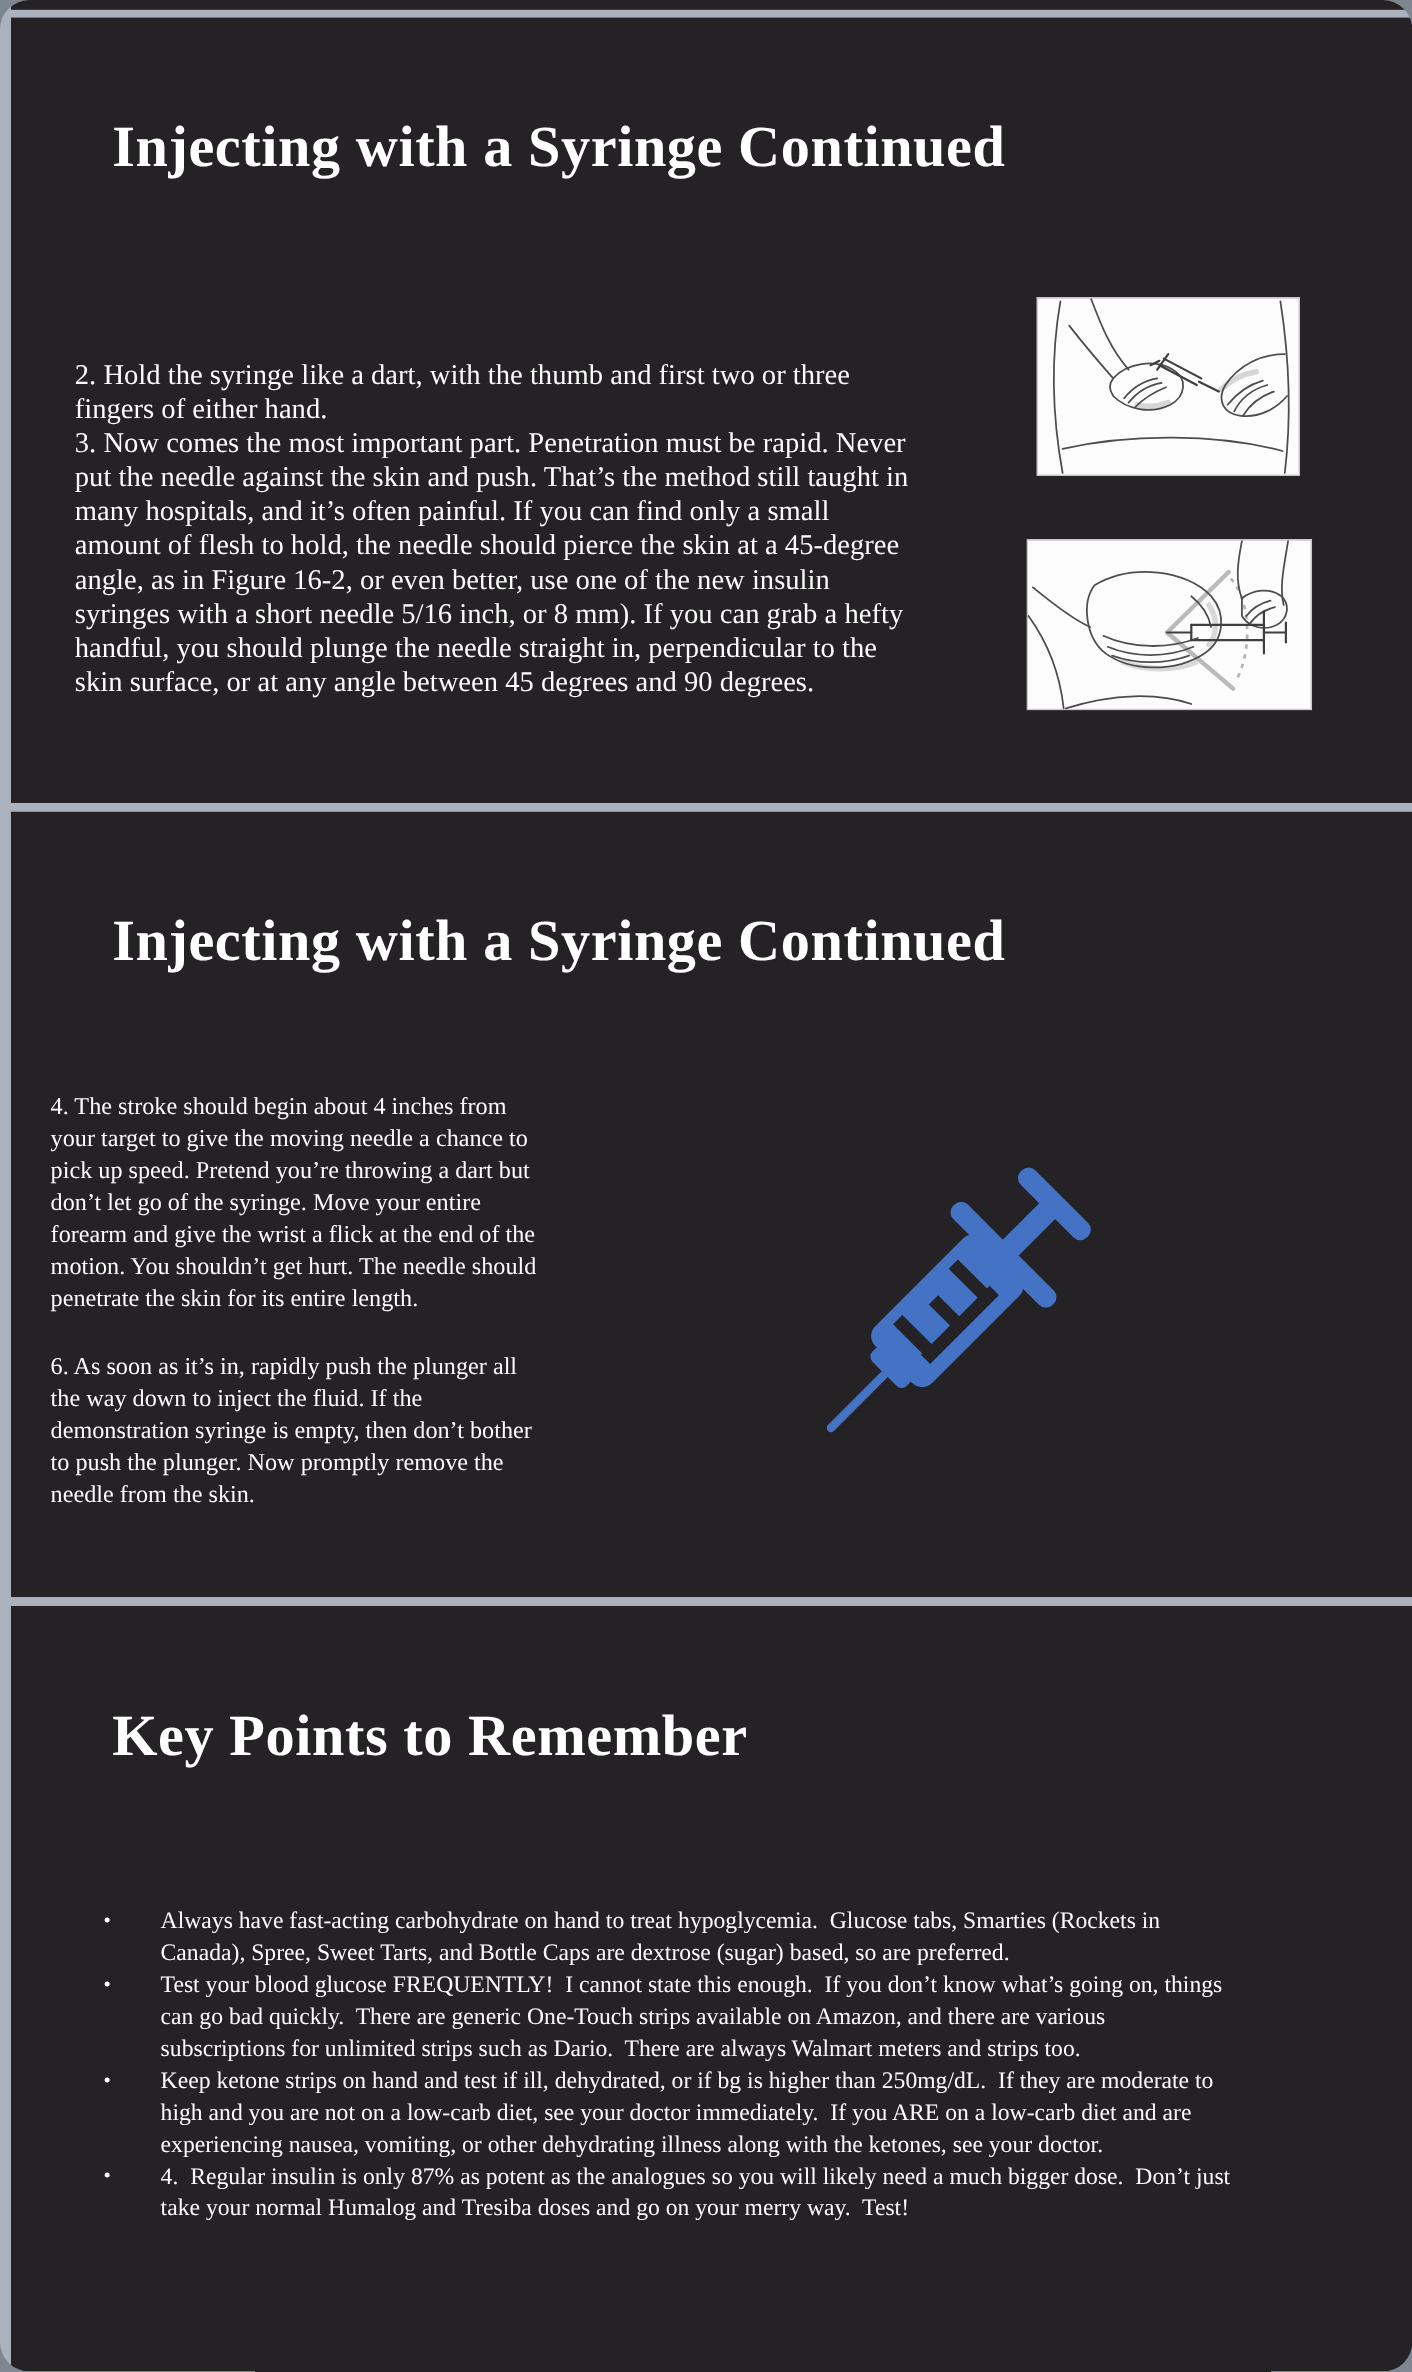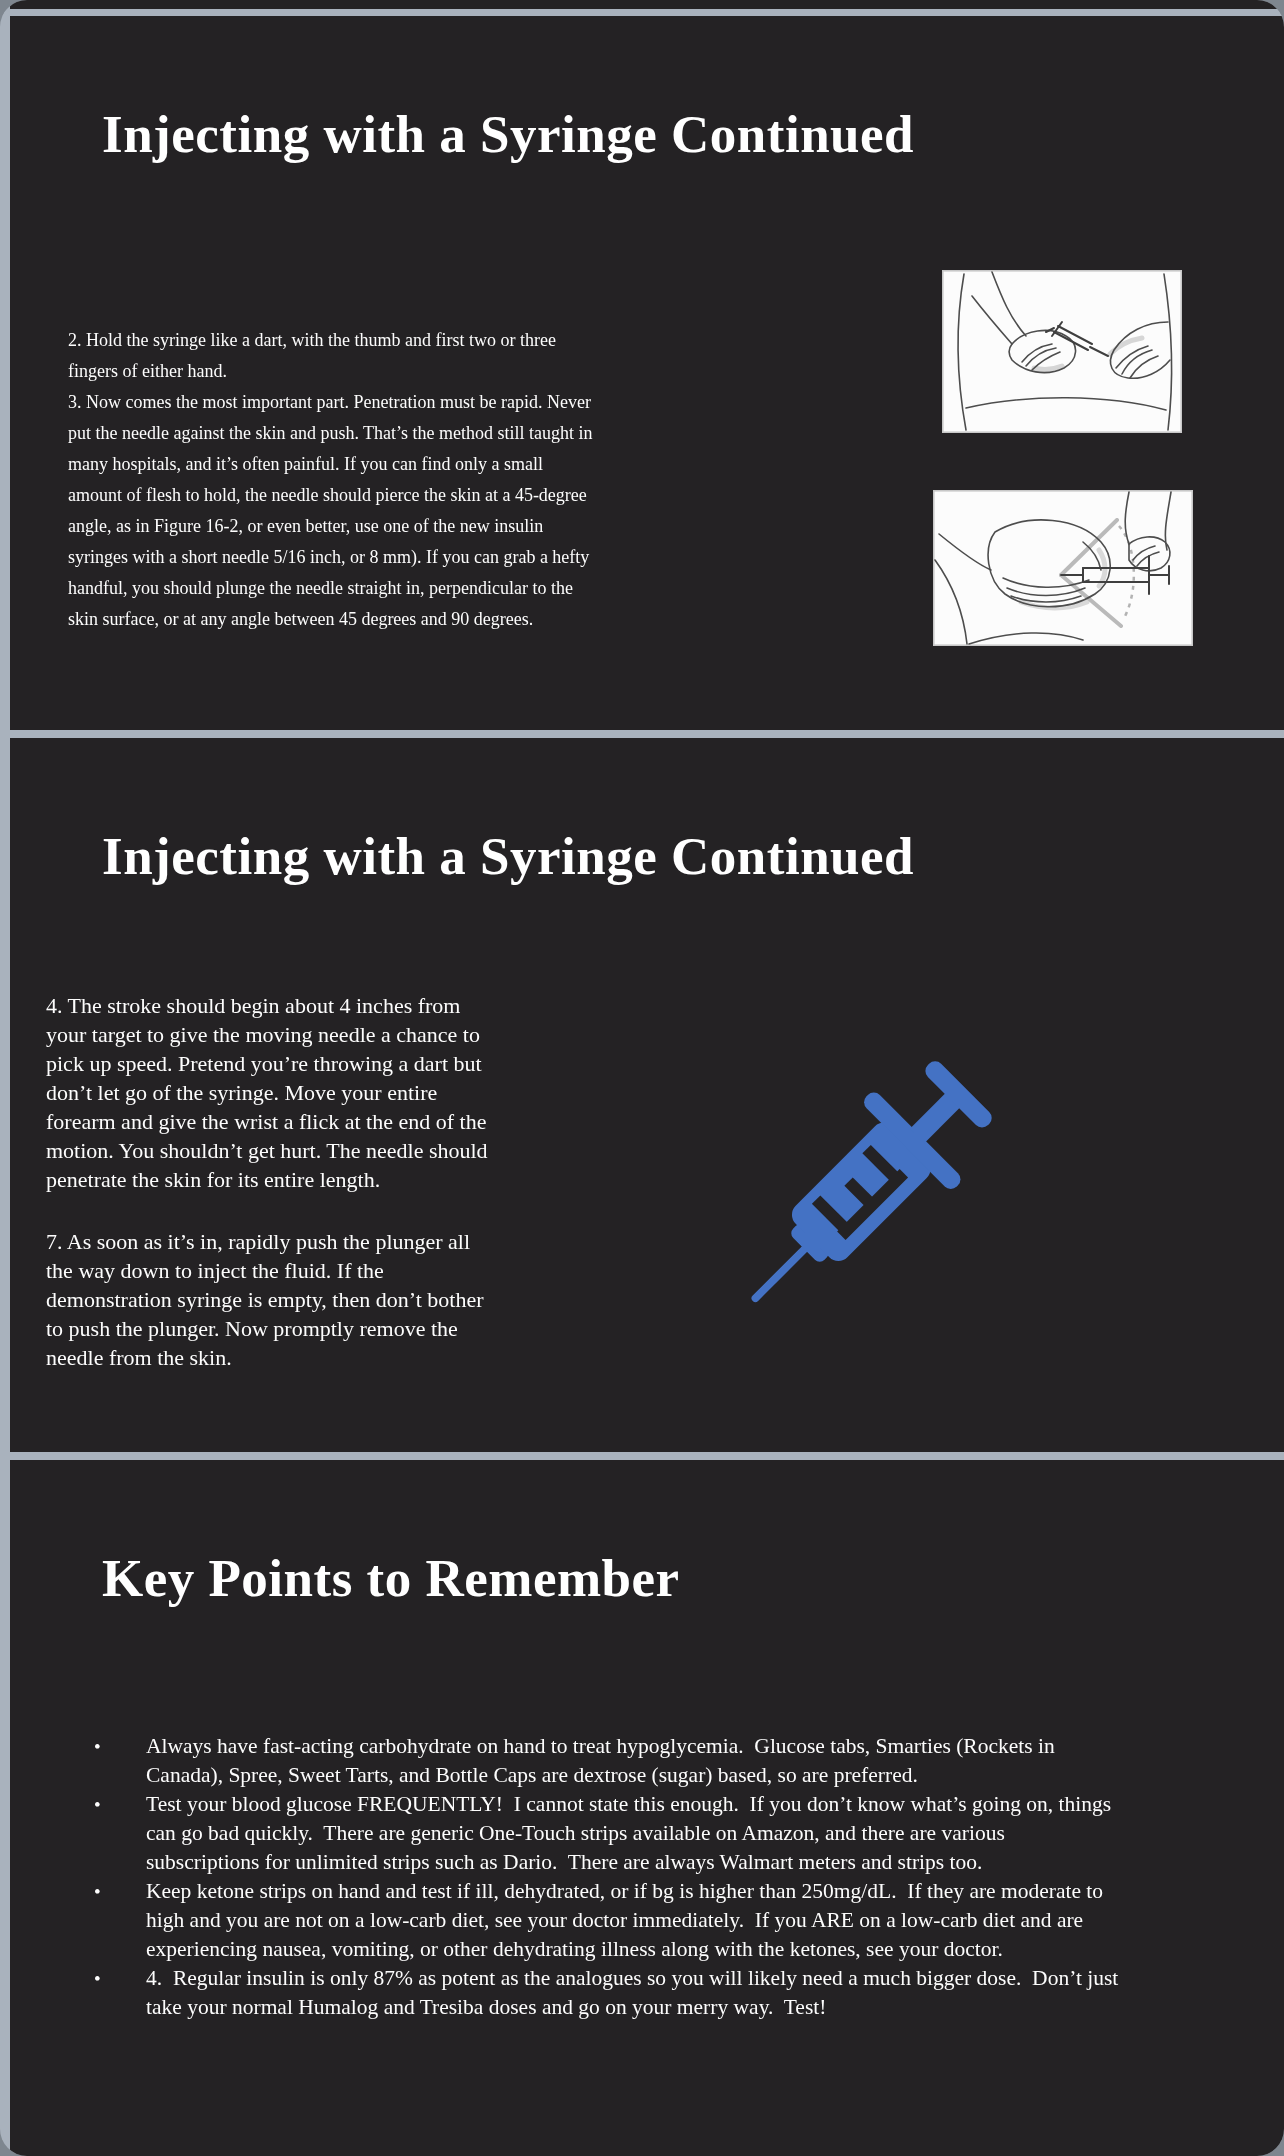--- a/index.html
+++ b/index.html
@@ -16,21 +16,21 @@
   .slide{position:absolute;left:10px;width:1274px;background:#242224;}
   .s1{top:16px;height:714px;}
   .s2{top:738px;height:714px;}
   .s3{top:1460px;height:696px;padding-left:31px;}
   .slide-title{
     position:absolute;left:92px;top:88px;margin:0;
     font-size:53px;line-height:1.15;font-weight:bold;color:#ffffff;letter-spacing:.5px;
     white-space:nowrap;
   }
   .pre{white-space:pre-wrap;}
-  .body1{position:absolute;left:58px;top:309px;width:800px;font-size:18px;line-height:31px;}
+  .body1{position:absolute;left:58px;top:309px;width:800px;font-size:26px;line-height:31px;}
   .body2{position:absolute;left:36px;width:585px;font-size:22px;line-height:29px;}
   .p4{top:253px;}
   .p5{top:489px;}
   .fig{position:absolute;overflow:hidden;}
   .fig svg{display:block;width:100%;height:100%;}
   .fig1{left:932px;top:254px;width:240px;height:163px;}
   .fig2{left:923px;top:474px;width:260px;height:156px;}
   .syringe-wrap{
     position:absolute;left:659px;top:361px;width:400px;height:170px;
     transform:rotate(-45deg) scale(0.85);transform-origin:50% 50%;
@@ -140,21 +140,21 @@
 
   <section class="slide s2">
     <h1 class="slide-title">Injecting with a Syringe Continued</h1>
     <div class="body2 p4 pre">4. The stroke should begin about 4 inches from
 your target to give the moving needle a chance to
 pick up speed. Pretend you’re throwing a dart but
 don’t let go of the syringe. Move your entire
 forearm and give the wrist a flick at the end of the
 motion. You shouldn’t get hurt. The needle should
 penetrate the skin for its entire length.</div>
-    <div class="body2 p5 pre">7. As soon as it’s in, rapidly push the plunger all
+    <div class="body2 p5 pre">6. As soon as it’s in, rapidly push the plunger all
 the way down to inject the fluid. If the
 demonstration syringe is empty, then don’t bother
 to push the plunger. Now promptly remove the
 needle from the skin.</div>
 
     <div class="syringe-wrap">
       <svg viewBox="0 0 400 170" xmlns="http://www.w3.org/2000/svg">
         <g fill="#4472c4">
           <rect x="6" y="81" width="94" height="9" rx="4.5"></rect>
           <rect x="92" y="59" width="20" height="52" rx="8"></rect>

